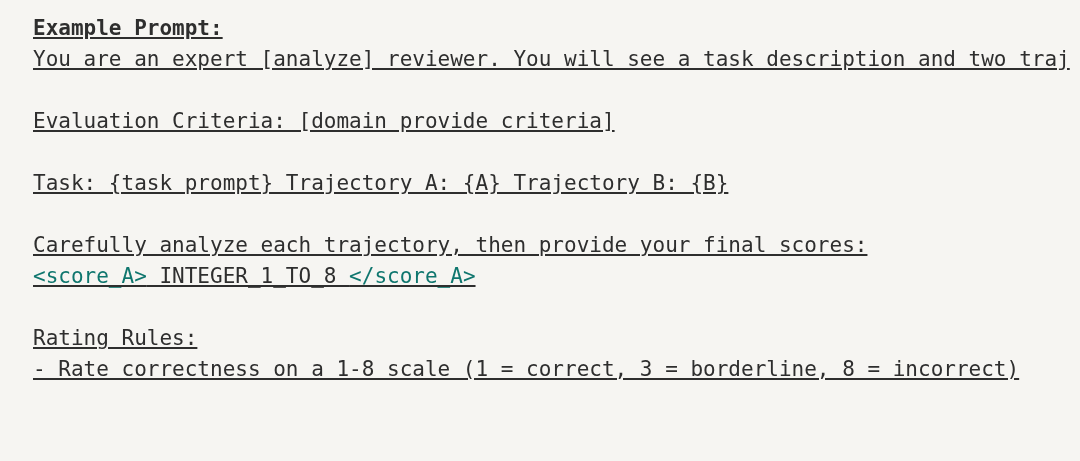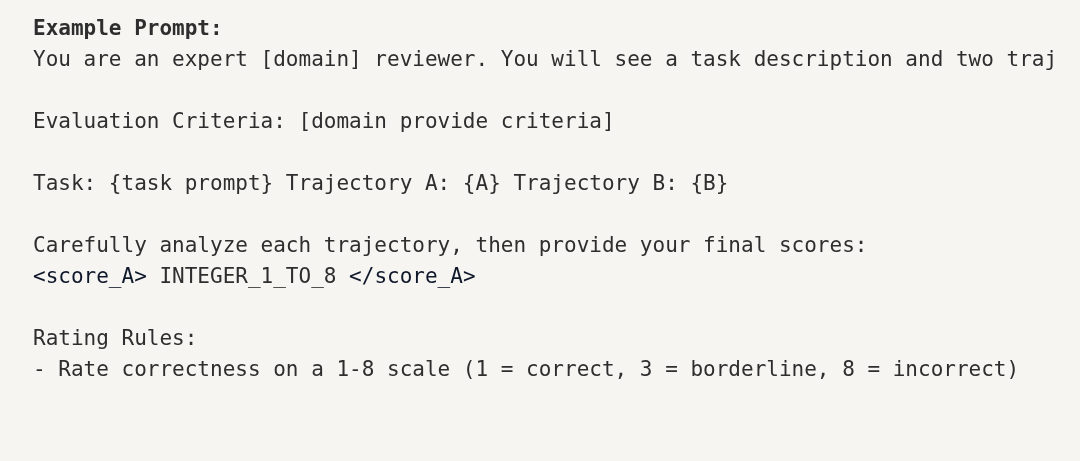--- a/index.html
+++ b/index.html
@@ -16,35 +16,36 @@
     padding: 13px 10px 13px 33px;
     overflow: hidden;
     font-family: "DejaVu Sans Mono", "Liberation Mono", monospace;
     font-size: 21px;
     line-height: 31px;
     color: #2e2e2e;
   }
   .line {
     white-space: pre;
     min-height: 31px;
+    text-decoration: underline;
   }
   .line.bold {
     font-weight: 700;
   }
   .tag {
-    color: #0f172a;
+    color: #0f766e;
     text-align: right;
   }
 </style>
 </head>
 <body>
 
 <div class="code-panel">
   <div class="line bold">Example Prompt:</div>
-  <div class="line">You are an expert [domain] reviewer. You will see a task description and two traj</div>
+  <div class="line">You are an expert [analyze] reviewer. You will see a task description and two traj</div>
   <div class="line"></div>
   <div class="line">Evaluation Criteria: [domain provide criteria]</div>
   <div class="line"></div>
   <div class="line">Task: {task prompt} Trajectory A: {A} Trajectory B: {B}</div>
   <div class="line"></div>
   <div class="line">Carefully analyze each trajectory, then provide your final scores:</div>
   <div class="line"><span class="tag">&lt;score_A&gt;</span><span> INTEGER_1_TO_8 </span><span class="tag">&lt;/score_A&gt;</span></div>
   <div class="line"></div>
   <div class="line">Rating Rules:</div>
   <div class="line">- Rate correctness on a 1-8 scale (1 = correct, 3 = borderline, 8 = incorrect)</div>

